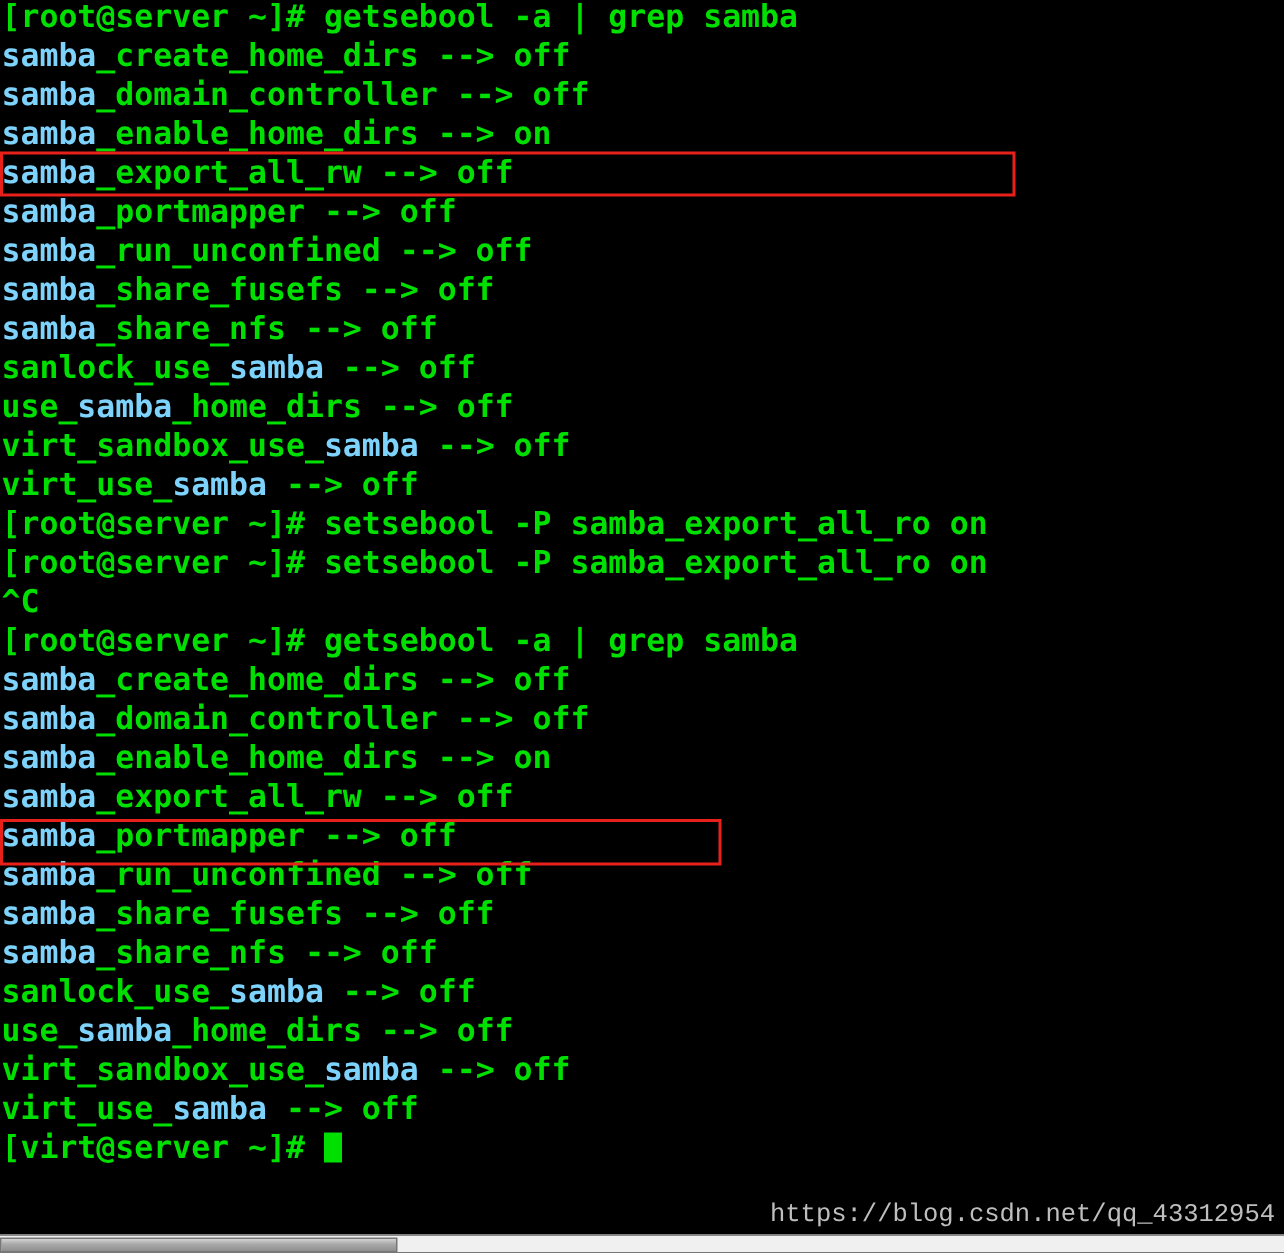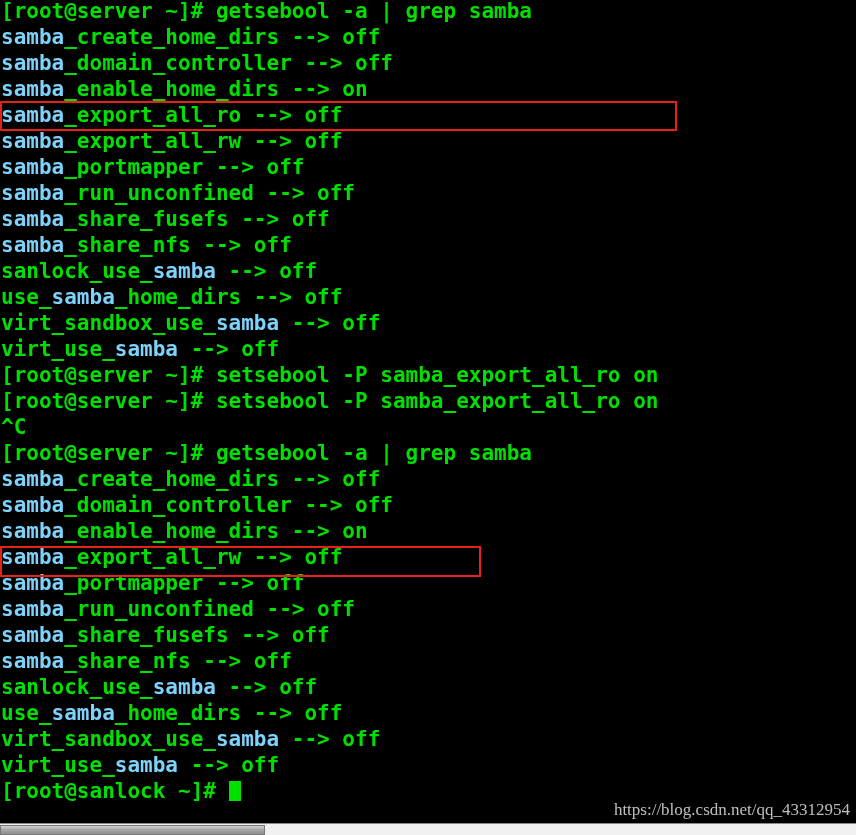--- a/index.html
+++ b/index.html
@@ -56,21 +56,21 @@
     position: absolute;
     border: 2px solid #e8201a;
     background: transparent;
     pointer-events: none;
   }
 
   #watermark {
     position: absolute;
     right: 6px;
     bottom: 3px;
-    font-family: Liberation Serif, serif;
+    font-family: Liberation Mono, monospace;
     font-size: 17px;
     font-weight: normal;
     color: #cfcfcf;
     opacity: 0.92;
     letter-spacing: 0px;
     white-space: nowrap;
   }
 
   #scrollbar {
     position: absolute;
@@ -94,21 +94,20 @@
 </head>
 <body>
 
 <div id="terminal">
 
   <div id="lines">
       <div class="line"><span class="g">[root@server ~]# getsebool -a | grep samba</span></div>
       <div class="line"><span class="r">samba</span><span class="g">_create_home_dirs --&gt; off</span></div>
       <div class="line"><span class="r">samba</span><span class="g">_domain_controller --&gt; off</span></div>
       <div class="line"><span class="r">samba</span><span class="g">_enable_home_dirs --&gt; on</span></div>
-      <div class="line"><span class="r">samba</span><span class="g">_export_all_ro --&gt; off</span></div>
       <div class="line"><span class="r">samba</span><span class="g">_export_all_rw --&gt; off</span></div>
       <div class="line"><span class="r">samba</span><span class="g">_portmapper --&gt; off</span></div>
       <div class="line"><span class="r">samba</span><span class="g">_run_unconfined --&gt; off</span></div>
       <div class="line"><span class="r">samba</span><span class="g">_share_fusefs --&gt; off</span></div>
       <div class="line"><span class="r">samba</span><span class="g">_share_nfs --&gt; off</span></div>
       <div class="line"><span class="g">sanlock_use_</span><span class="r">samba</span><span class="g"> --&gt; off</span></div>
       <div class="line"><span class="g">use_</span><span class="r">samba</span><span class="g">_home_dirs --&gt; off</span></div>
       <div class="line"><span class="g">virt_sandbox_use_</span><span class="r">samba</span><span class="g"> --&gt; off</span></div>
       <div class="line"><span class="g">virt_use_</span><span class="r">samba</span><span class="g"> --&gt; off</span></div>
       <div class="line"><span class="g">[root@server ~]# setsebool -P samba_export_all_ro on</span></div>
@@ -120,21 +119,21 @@
       <div class="line"><span class="r">samba</span><span class="g">_enable_home_dirs --&gt; on</span></div>
       <div class="line"><span class="r">samba</span><span class="g">_export_all_rw --&gt; off</span></div>
       <div class="line"><span class="r">samba</span><span class="g">_portmapper --&gt; off</span></div>
       <div class="line"><span class="r">samba</span><span class="g">_run_unconfined --&gt; off</span></div>
       <div class="line"><span class="r">samba</span><span class="g">_share_fusefs --&gt; off</span></div>
       <div class="line"><span class="r">samba</span><span class="g">_share_nfs --&gt; off</span></div>
       <div class="line"><span class="g">sanlock_use_</span><span class="r">samba</span><span class="g"> --&gt; off</span></div>
       <div class="line"><span class="g">use_</span><span class="r">samba</span><span class="g">_home_dirs --&gt; off</span></div>
       <div class="line"><span class="g">virt_sandbox_use_</span><span class="r">samba</span><span class="g"> --&gt; off</span></div>
       <div class="line"><span class="g">virt_use_</span><span class="r">samba</span><span class="g"> --&gt; off</span></div>
-      <div class="line"><span class="g">[root@sanlock ~]# </span><span class="cursor"></span></div>
+      <div class="line"><span class="g">[virt@server ~]# </span><span class="cursor"></span></div>
     </div>
 
   <div id="annotation-layer">
       <div class="redbox" style="left: 0px; top: 101px; width: 677px; height: 30px;"></div>
       <div class="redbox" style="left: 0px; top: 546px; width: 481px; height: 31px;"></div>
     </div>
 
   <div id="watermark">https://blog.csdn.net/qq_43312954</div>
 </div>
 

